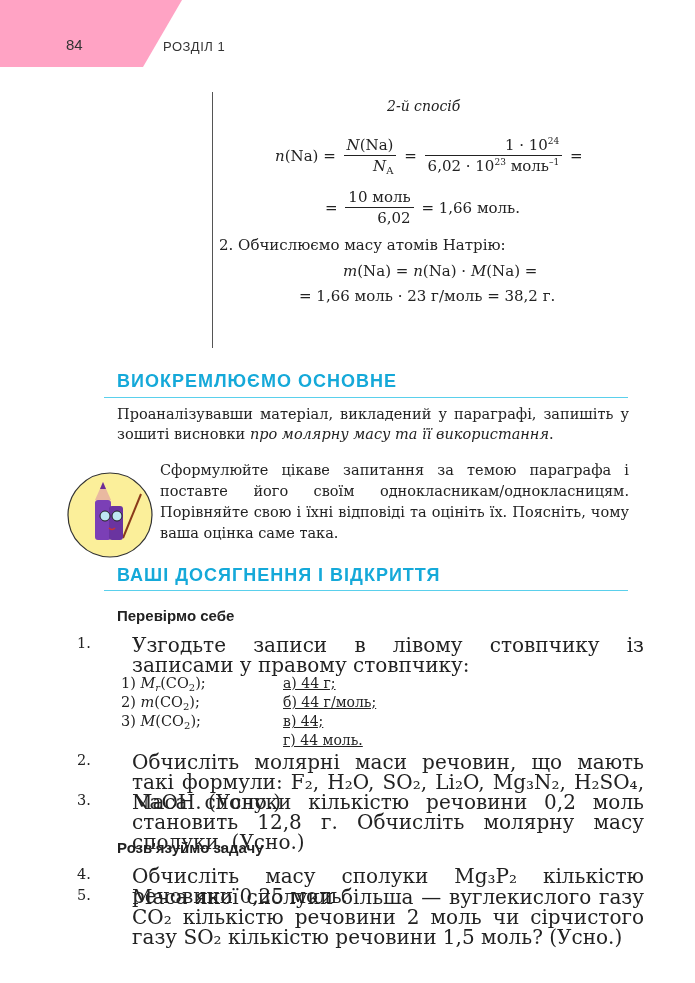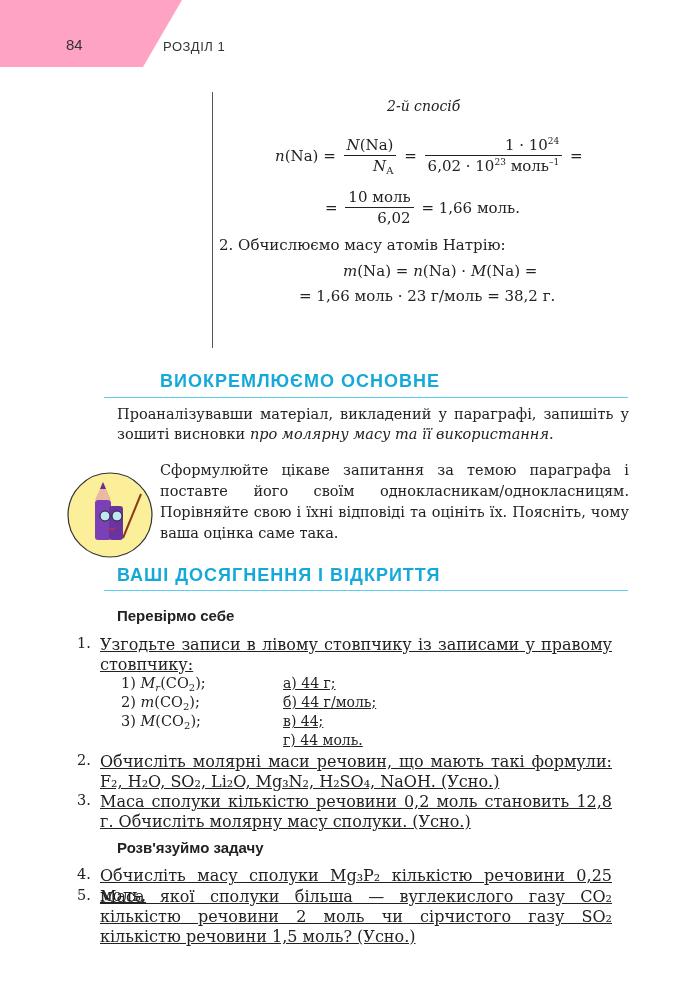--- a/index.html
+++ b/index.html
@@ -21,21 +21,21 @@
   sup { font-size: 9px; vertical-align: 6px; line-height: 0; }
   sub { font-size: 10px; vertical-align: -3px; line-height: 0; }
 
   .section-head { position: absolute; left: 117px; font-family: "Liberation Sans", sans-serif; font-weight: bold;
                   font-size: 18px; letter-spacing: 1px; color: #15a9d9; }
   .section-rule { position: absolute; left: 104px; width: 524px; height: 0; border-top: 1.5px solid #5ad0ec; }
 
   .para { position: absolute; font-size: 14.5px; line-height: 20px; text-align: justify; }
   .subhead { position: absolute; left: 117px; font-family: "Liberation Sans", sans-serif; font-weight: bold; font-size: 15px; color: #222; }
   .qnum { position: absolute; left: 77px; font-size: 14.5px; }
-  .qtext { position: absolute; left: 100px; width: 512px; font-size: 16px; line-height: 20px; text-align: justify; text-decoration: underline; }
+  .qtext { position: absolute; left: 132px; width: 512px; font-size: 20px; line-height: 20px; text-align: justify; }
   .match-left { position: absolute; left: 121px; font-size: 14.5px; }
   .match-right { position: absolute; left: 283px; font-size: 14px; text-decoration: underline; }
 </style>
 </head>
 <body>
 
 <svg id="page-tab" viewBox="0 0 182 67">
   <polygon points="0,0 182,0 143,67 0,67" fill="#ffa3c4"></polygon>
 </svg>
 <div id="page-number">84</div>
@@ -67,21 +67,21 @@
     <span style="vertical-align:middle;">= 1,66 моль.</span>
   </div>
 
   <div class="sol-line" style="left:6px; top:144px;">2. Обчислюємо масу атомів Натрію:</div>
   <div class="sol-line" style="left:118px; top:170px;margin-left:12px;">
     <span class="italic">m</span>(Na) = <span class="italic">n</span>(Na) · <span class="italic">M</span>(Na) =
   </div>
   <div class="sol-line" style="left:86px; top:195px;">= 1,66 моль · 23 г/моль = 38,2 г.</div>
 </div>
 
-<div class="section-head" style="top:371px;margin-left:43px;">ВИОКРЕМЛЮЄМО ОСНОВНЕ</div>
+<div class="section-head" style="top:371px;">ВИОКРЕМЛЮЄМО ОСНОВНЕ</div>
 <div class="section-rule" style="top:397px;"></div>
 <div class="para" style="left:117px; top:404px; width:512px;">
   <div style="text-align:justify; text-align-last:justify;">Проаналізувавши матеріал, викладений у параграфі, запишіть у</div>
   <div><span>зошиті висновки </span><span class="italic">про молярну масу та її використання</span><span>.</span></div>
 </div>
 
 <svg class="abs" style="left:65px; top:470px;" width="90" height="90" viewBox="0 0 90 90">
   <circle cx="45" cy="45" r="42" fill="#fbef9a" stroke="#333" stroke-width="1.2"></circle>
   <line x1="58" y1="68" x2="76" y2="24" stroke="#8a3a1a" stroke-width="2"></line>
   <polygon points="30,30 38,12 46,30" fill="#e9b9a0"></polygon>

